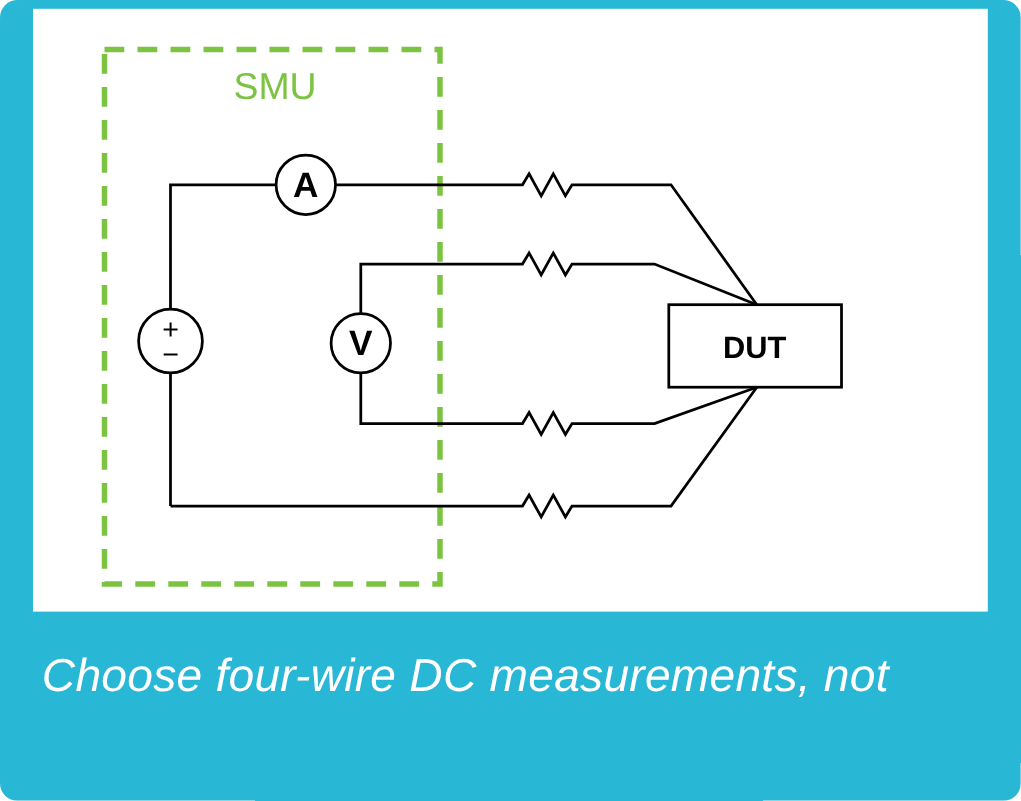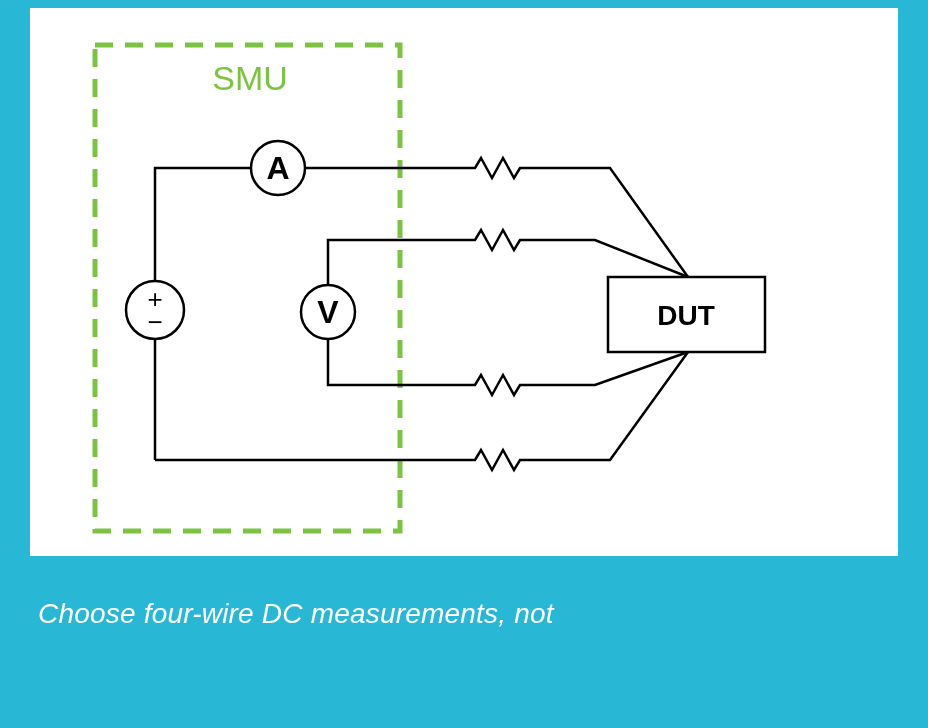--- a/index.html
+++ b/index.html
@@ -6,20 +6,21 @@
     margin: 0;
     padding: 0;
     font-family: "Liberation Sans", sans-serif;
   }
   .page {
     position: relative;
     width: 928px;
     height: 728px;
     background: #29b7d6;
     overflow: hidden;
+    border-radius: 16px;
   }
   .panel {
     position: absolute;
     left: 30px;
     top: 8px;
     width: 868px;
     height: 548px;
     background: #ffffff;
   }
   .panel svg {
@@ -27,21 +28,21 @@
     width: 868px;
     height: 548px;
   }
   .caption {
     position: absolute;
     left: 38px;
     top: 588px;
     width: 882px;
     color: #ffffff;
     font-style: italic;
-    font-size: 28px;
+    font-size: 42px;
     line-height: 52px;
     font-weight: 400;
     letter-spacing: 0.2px;
   }
   .wire {
     fill: none;
     stroke: #000000;
     stroke-width: 2.5;
   }
   .meter-circle {

